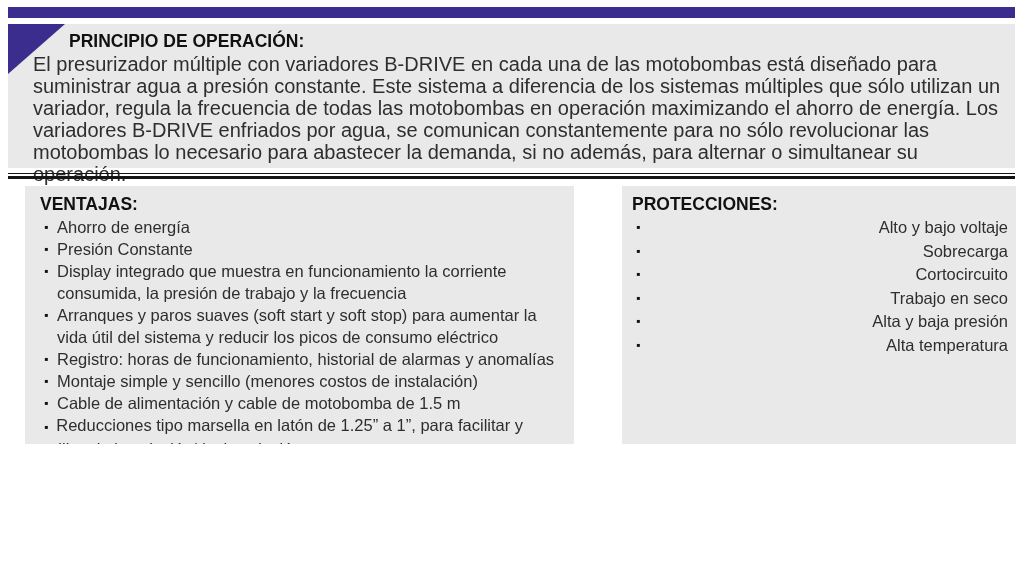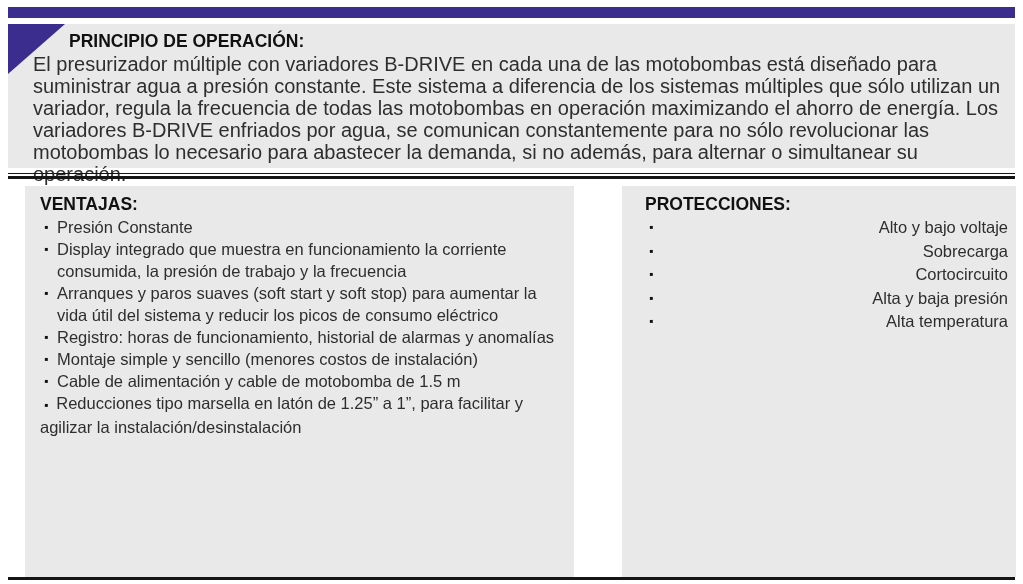--- a/index.html
+++ b/index.html
@@ -1,19 +1,19 @@
 <!DOCTYPE html>
 <html style="--accent: #3a2d8e; --panel: #e9e9e9;"><head>
 <meta charset="utf-8">
 <style>
   :root { --accent:#3a2d8e; --panel:#e9e9e9; --ink:#2e2e2e; --head:#111111; --rule:#151515; }
   * { box-sizing: border-box; }
   html,body { margin:0; padding:0; background:#ffffff; }
   .page {
-    position:relative; width:1023px; height:584px; background:#ffffff; overflow:hidden;
+    position:relative; width:1023px; height:444px; background:#ffffff; overflow:hidden;
     font-family:"Liberation Sans", sans-serif; color:var(--ink);
   }
   .top-bar { position:absolute; left:8px; top:7px; width:1007px; height:11px; background:var(--accent); }
 
   .principio-box {
     position:absolute; left:8px; top:24px; width:1007px; height:144px;
     background:var(--panel); padding:6px 14px 6px 25px;
   }
   .corner-triangle {
     position:absolute; left:0; top:0; width:57px; height:50px; background:var(--accent);
@@ -21,21 +21,21 @@
   }
   .principio-title { margin:0 0 1px 36px; font-size:17.5px; line-height:22px; font-weight:bold; color:var(--head); }
   .principio-body  { margin:0; font-size:20px; line-height:22px; }
 
   .rule-thin   { position:absolute; left:8px; top:173px; width:1007px; height:1px; background:var(--rule); }
   .rule-thick  { position:absolute; left:8px; top:176px; width:1007px; height:3px; background:var(--rule); }
   .rule-bottom { position:absolute; left:8px; top:577px; width:1007px; height:3px; background:var(--rule); }
 
   .panel { position:absolute; top:186px; height:391px; background:var(--panel); padding:7px 8px 0 15px; }
   .panel-left  { left:25px;   width:549px; }
-  .panel-right { left:622px; width:394px; padding-left:23px; }
+  .panel-right { left:622px; width:394px; padding-left:10px; }
   .panel-title { margin:0; font-size:17.5px; line-height:22px; font-weight:bold; color:var(--head); }
 
   ul.blist { list-style:none; margin:1px 0 0 0; padding:0; font-size:16.5px; line-height:22px; }
   .blist li { position:relative; padding-left:17px; }
   .blist li::before { content:"▪"; position:absolute; left:4px; top:0; font-size:12px; color:var(--head); }
   .panel-right .blist li { margin-bottom:1.5px;text-align:right; }
   
   .panel-left .blist li:last-child { padding-left:0; }
   .panel-left .blist li:last-child::before { position:static; display:inline; margin:0 8px 0 4px; }
 </style>
@@ -52,37 +52,39 @@
     <p class="principio-body">El presurizador múltiple con variadores B-DRIVE en cada una de las motobombas está diseñado para suministrar agua a presión constante. Este sistema a diferencia de los sistemas múltiples que sólo utilizan un variador, regula la frecuencia de todas las motobombas en operación maximizando el ahorro de energía. Los variadores B-DRIVE enfriados por agua, se comunican constantemente para no sólo revolucionar las motobombas lo necesario para abastecer la demanda, si no además, para alternar o simultanear su operación.</p>
   </div>
 
   <div class="rule-thin"></div>
   <div class="rule-thick"></div>
 
   <div class="panel panel-left">
     <h2 class="panel-title">VENTAJAS:</h2>
     <ul class="blist">
 
+    <li>Ahorro de energía</li>
         <li>Presión Constante</li>
         <li>Display integrado que muestra en funcionamiento la corriente consumida, la presión de trabajo y la frecuencia</li>
         <li>Arranques y paros suaves (soft start y soft stop) para aumentar la vida útil del sistema y reducir los picos de consumo eléctrico</li>
         <li>Registro: horas de funcionamiento, historial de alarmas y anomalías</li>
         <li>Montaje simple y sencillo (menores costos de instalación)</li>
         <li>Cable de alimentación y cable de motobomba de 1.5 m</li>
         <li>Reducciones tipo marsella en latón de 1.25” a 1”, para facilitar y agilizar la instalación/desinstalación</li>
       </ul>
   </div>
 
   <div class="panel panel-right">
     <h2 class="panel-title">PROTECCIONES:</h2>
     <ul class="blist">
 
     <li>Alto y bajo voltaje</li>
         <li>Sobrecarga</li>
         <li>Cortocircuito</li>
+        <li>Trabajo en seco</li>
         <li>Alta y baja presión</li>
         <li>Alta temperatura</li>
       </ul>
   </div>
 
   <div class="rule-bottom"></div>
 
 </div>
 
 </body></html>

